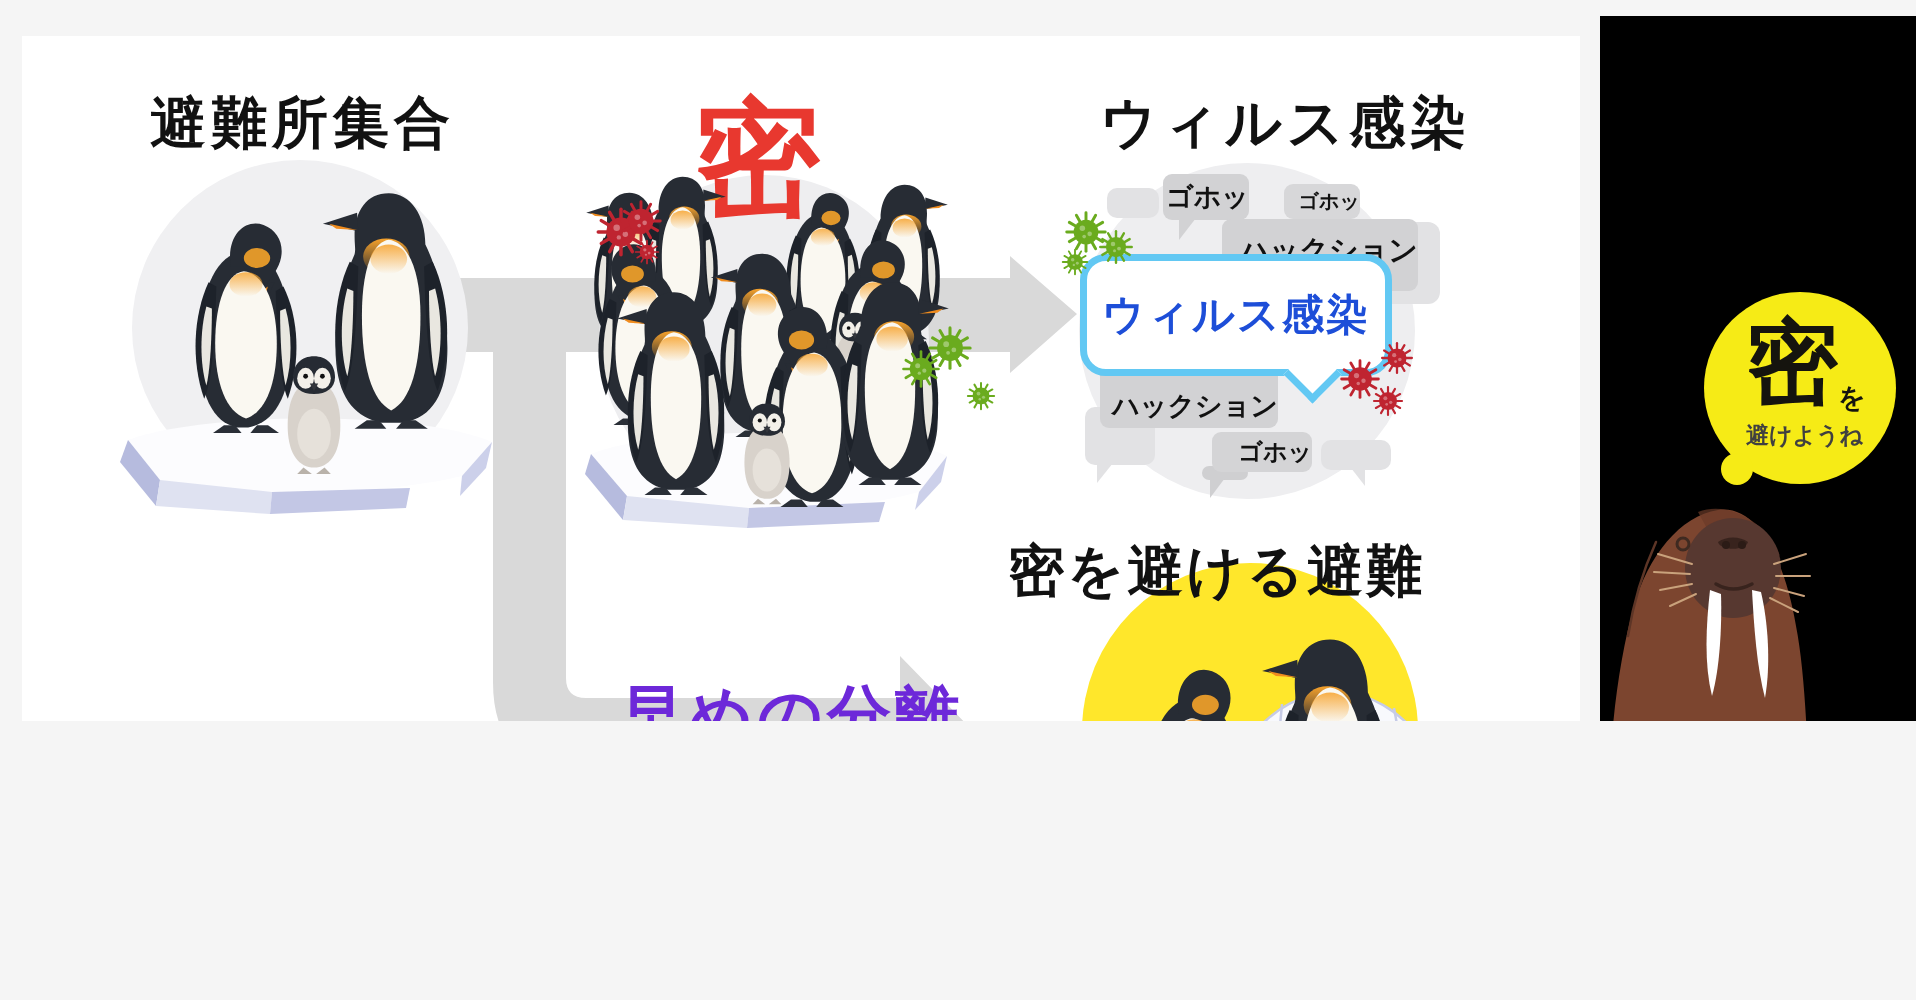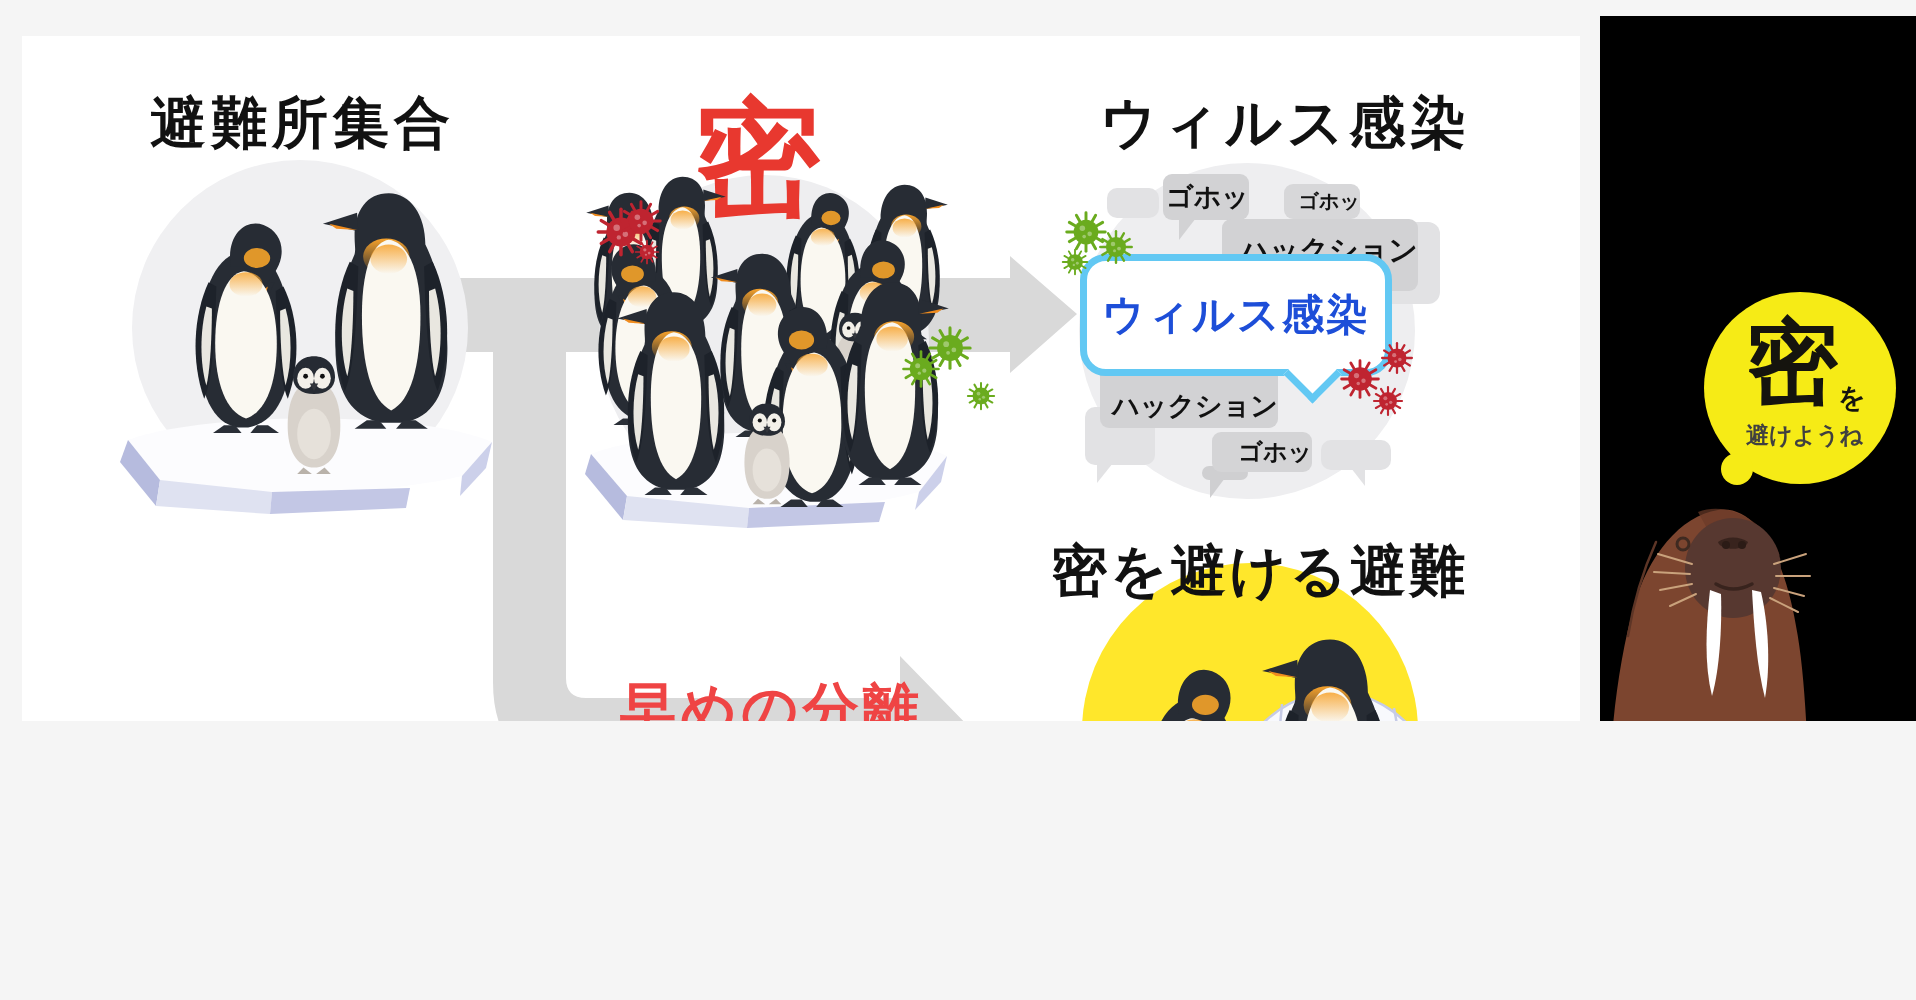--- a/index.html
+++ b/index.html
@@ -7,21 +7,21 @@
          font-family:"Liberation Sans","DejaVu Sans",sans-serif;margin-top:16px;}
   .card{position:absolute;left:22px;top:20px;width:1558px;height:958px;background:#ffffff;}
   .abs{position:absolute;}
   .title{position:absolute;color:#111;font-weight:900;letter-spacing:5px;font-size:56px;
          white-space:nowrap;z-index:9;}
   .circle{position:absolute;border-radius:50%;z-index:1;}
   .density-big{position:absolute;color:#e8382f;font-weight:900;font-size:126px;line-height:1;
                z-index:2;letter-spacing:0;}
   .scene{position:absolute;z-index:4;}
   .arrows{position:absolute;left:0;top:0;z-index:0;}
-  .branch-label{position:absolute;color:#ef4444;font-weight:900;font-size:56px;letter-spacing:4px;
+  .branch-label{position:absolute;color:#6d28d9;font-weight:900;font-size:64px;letter-spacing:4px;
                 z-index:6;white-space:nowrap;}
   
   .bubble{position:absolute;border-radius:9px;background:#d2d2d4;color:#111;font-weight:900;
           display:flex;align-items:center;justify-content:flex-end;z-index:4;}
   .bubble-deco{position:absolute;border-radius:10px;background:#e2e2e4;z-index:3;}
   .tail{position:absolute;width:0;height:0;}
   .callout{position:absolute;background:#fff;border:7px solid #62c8f3;border-radius:26px;
            z-index:5;display:flex;align-items:center;justify-content:center;}
   .callout-text{font-weight:900;font-size:42px;color:#1d4ed8;letter-spacing:2px;white-space:nowrap;}
   .callout-tail{position:absolute;width:34px;height:34px;background:#fff;
@@ -240,21 +240,21 @@
       </svg>
     <svg class="virus" viewBox="0 0 48 48" width="34" style="left:1358px;top:305px;color:#bf2430;">
         <use href="#virus"></use>
       </svg>
     <svg class="virus" viewBox="0 0 48 48" width="32" style="left:1350px;top:349px;color:#bf2430;">
         <use href="#virus"></use>
       </svg>
 
     <div class="branch-label" style="left:598px;top:636px;">早めの分離</div>
 
-    <div class="title" style="left:1029px;top:498px;letter-spacing:3px;">密を避ける避難</div>
+    <div class="title" style="left:986px;top:498px;letter-spacing:3px;">密を避ける避難</div>
     <div class="circle" style="left:1060px;top:527px;width:336px;height:336px;background:#ffe72b;"></div>
     <svg class="scene" style="left:1020px;top:560px;" width="420" height="380" viewBox="0 0 420 380">
       <g fill="#f8f9fd" stroke="#c6cbe6" stroke-width="2.5">
         <path d="M170,270 C170,160 230,96 294,96 C360,96 418,170 418,270 Z"></path>
         <path d="M178,220 C250,204 346,206 414,224" fill="none"></path>
         <path d="M172,180 C240,160 352,162 410,184" fill="none"></path>
         <path d="M186,140 C246,120 344,122 402,144" fill="none"></path>
         <line x1="240" y1="108" x2="238" y2="130"></line>
           <line x1="300" y1="100" x2="300" y2="126"></line>
         <line x1="352" y1="112" x2="356" y2="134"></line>

